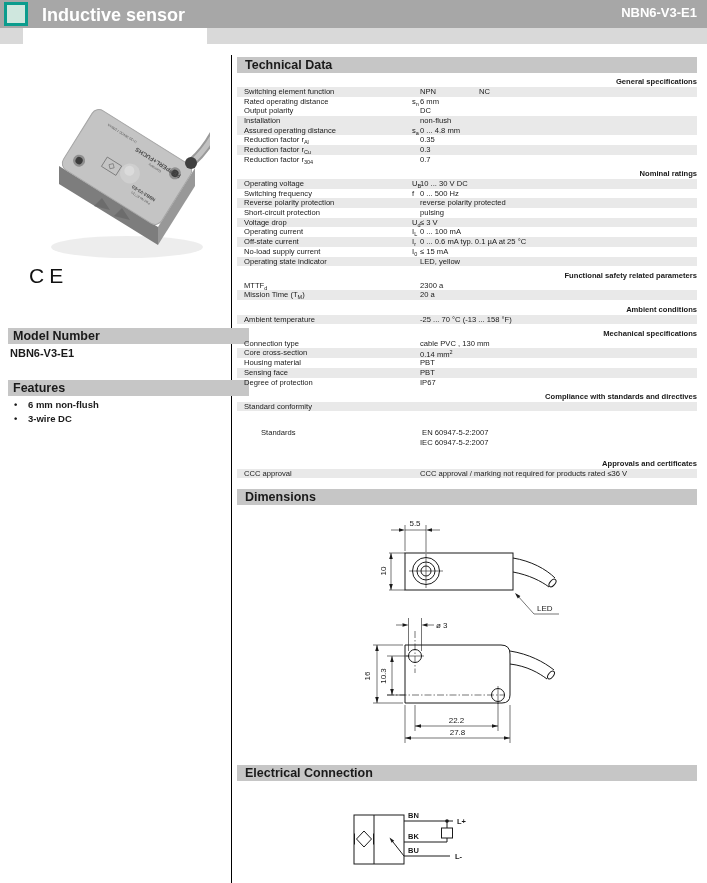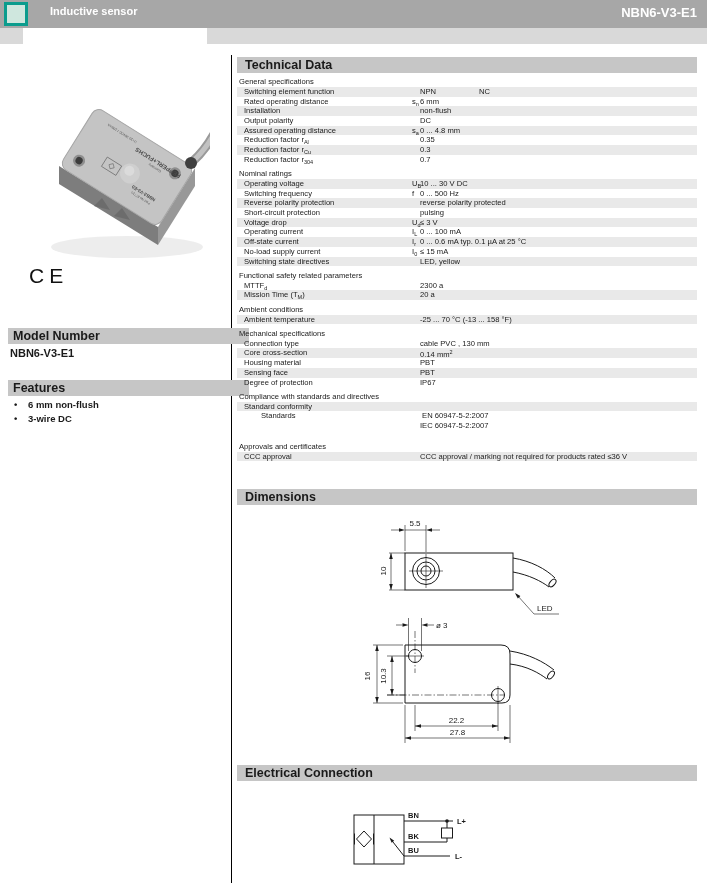--- a/index.html
+++ b/index.html
@@ -6,40 +6,40 @@
     --c-header:#a7a7a7; --c-band:#d9d9d9; --c-bar:#c6c6c6; --c-shade:#e9e9e9;
     --c-teal:#0b9c8d; --c-tealfill:#cfe7de;
   }
   html,body{margin:0;padding:0;background:#fff;}
   .page{position:relative;width:707px;height:883px;background:#fff;overflow:hidden;
         font-family:"Liberation Sans",sans-serif;color:#1a1a1a;}
   
   .tophdr{position:absolute;left:0;top:0;width:707px;height:28px;background:var(--c-header);}
   .brandsq{position:absolute;left:4px;top:2px;width:18px;height:18px;background:var(--c-tealfill);
            border:3px solid var(--c-teal);}
-  .tophdr .ttl{position:absolute;left:50px;top:5px;font-size:11px;font-weight:bold;color:#fff;}
+  .tophdr .ttl{position:absolute;left:42px;top:5px;font-size:18px;font-weight:bold;color:#fff;}
   .tophdr .mdl{position:absolute;right:10px;top:5px;font-size:13px;font-weight:bold;color:#fff;}
   .band{position:absolute;left:0;top:28px;width:707px;height:16px;background:var(--c-band);}
   .photo-bg{position:absolute;left:23px;top:28px;width:184px;height:16px;background:#fff;}
   
   .vrule{position:absolute;left:231px;top:55px;width:1px;height:828px;background:#000;}
   
   .secbar{position:absolute;height:16px;background:var(--c-bar);font-size:12.5px;font-weight:bold;
           line-height:16px;padding-left:5px;box-sizing:border-box;}
   .secbar.left{left:8px;width:241px;}
   .secbar.right{left:237px;width:460px;padding-left:8px;}
   
   .ce{position:absolute;left:29px;top:264px;font-size:21px;letter-spacing:5px;color:#111;}
   .modelval{position:absolute;left:10px;top:347px;font-size:11px;font-weight:bold;}
   .features{position:absolute;left:12px;top:398px;width:208px;}
   .feat{position:relative;padding-left:16px;font-size:9.5px;font-weight:bold;line-height:14px;}
   .feat .blt{position:absolute;left:2px;top:0;}
   
   .spec{position:absolute;left:237px;top:77px;width:460px;font-size:7.6px;}
-  .spec-head{font-weight:normal;height:10px;line-height:10px;padding-left:2px;margin-top:4.5px;}
+  .spec-head{font-weight:bold;height:10px;line-height:10px;padding-left:2px;margin-top:4.5px;text-align:right;}
   .spec-head:first-child{margin-top:0;}
   .spec-head.gap{margin-top:11px;}
   .spec-row{position:relative;height:9.7px;line-height:9.7px;}
   .spec-row.shaded{background:var(--c-shade);}
   .spec-row .lbl{position:absolute;left:7px;top:0;white-space:nowrap;}
   .spec-row.indent .lbl{left:24px;}
   .spec-row .sym{position:absolute;left:175px;top:0;}
   .spec-row .val{position:absolute;left:183px;top:0;white-space:nowrap;line-height:9.7px;text-align:right;}
   .spec-row .val2{position:absolute;left:242px;top:0;}
   .spec sub{font-size:5.5px;vertical-align:-1.5px;}
@@ -117,27 +117,27 @@
       <div class="spec-row shaded">
         <span class="lbl">Switching element function</span>
         <span class="val">NPN</span>
         <span class="val2">NC</span>
       </div>
       <div class="spec-row">
         <span class="lbl">Rated operating distance</span>
         <span class="sym">s<sub>n</sub></span>
         <span class="val">6 mm</span>
       </div>
+      <div class="spec-row">
+        <span class="lbl">Output polarity</span>
+        <span class="val">DC</span>
+      </div>
       <div class="spec-row shaded">
         <span class="lbl">Installation</span>
         <span class="val">non-flush</span>
-      </div>
-      <div class="spec-row">
-        <span class="lbl">Output polarity</span>
-        <span class="val">DC</span>
       </div>
       <div class="spec-row shaded">
         <span class="lbl">Assured operating distance</span>
         <span class="sym">s<sub>a</sub></span>
         <span class="val">0 ... 4.8 mm</span>
       </div>
       <div class="spec-row">
         <span class="lbl">Reduction factor r<sub>Al</sub></span>
         <span class="val">0.35</span>
       </div>
@@ -182,21 +182,21 @@
         <span class="lbl">Off-state current</span>
         <span class="sym">I<sub>r</sub></span>
         <span class="val">0 ... 0.6 mA typ. 0.1 µA at 25 °C</span>
       </div>
       <div class="spec-row">
         <span class="lbl">No-load supply current</span>
         <span class="sym">I<sub>0</sub></span>
         <span class="val">≤ 15 mA</span>
       </div>
       <div class="spec-row shaded">
-        <span class="lbl">Switching state directives</span>
+        <span class="lbl">Operating state indicator</span>
         <span class="val">LED, yellow</span>
       </div>
       <div class="spec-head">Functional safety related parameters</div>
       <div class="spec-row">
         <span class="lbl">MTTF<sub>d</sub></span>
         <span class="val">2300 a</span>
       </div>
       <div class="spec-row shaded">
         <span class="lbl">Mission Time (T<sub>M</sub>)</span>
         <span class="val">20 a</span>
@@ -224,21 +224,21 @@
         <span class="val">PBT</span>
       </div>
       <div class="spec-row">
         <span class="lbl">Degree of protection</span>
         <span class="val">IP67</span>
       </div>
       <div class="spec-head">Compliance with standards and directives</div>
       <div class="spec-row shaded">
         <span class="lbl">Standard conformity</span>
       </div>
-      <div class="spec-row indent" style="height: 19.4px;">
+      <div class="spec-row indent" style="height: 19.4px; margin-top: 17px;">
         <span class="lbl">Standards</span>
         <span class="val">EN 60947-5-2:2007<br>IEC 60947-5-2:2007</span>
       </div>
       <div class="spec-head gap">Approvals and certificates</div>
       <div class="spec-row shaded">
         <span class="lbl">CCC approval</span>
         <span class="val">CCC approval / marking not required for products rated ≤36 V</span>
       </div>
     </div>
 

